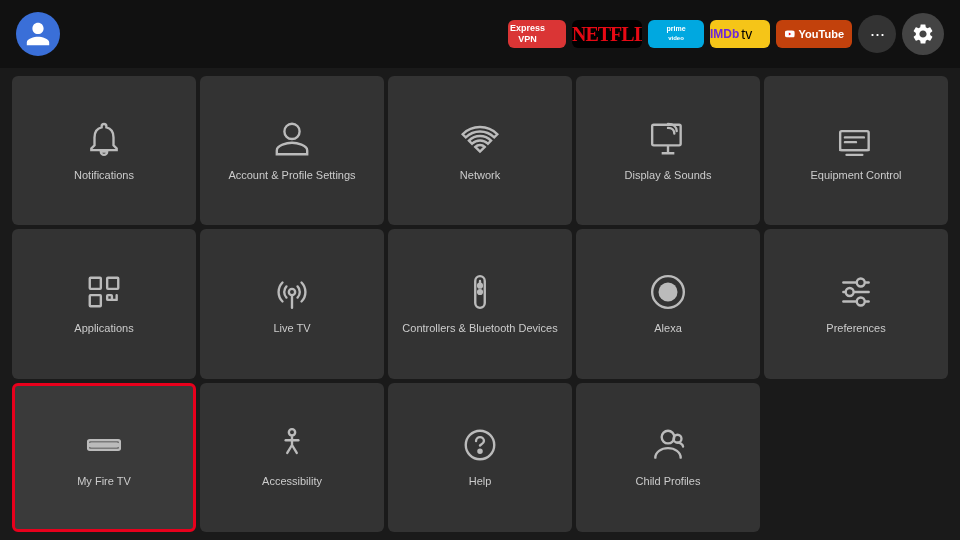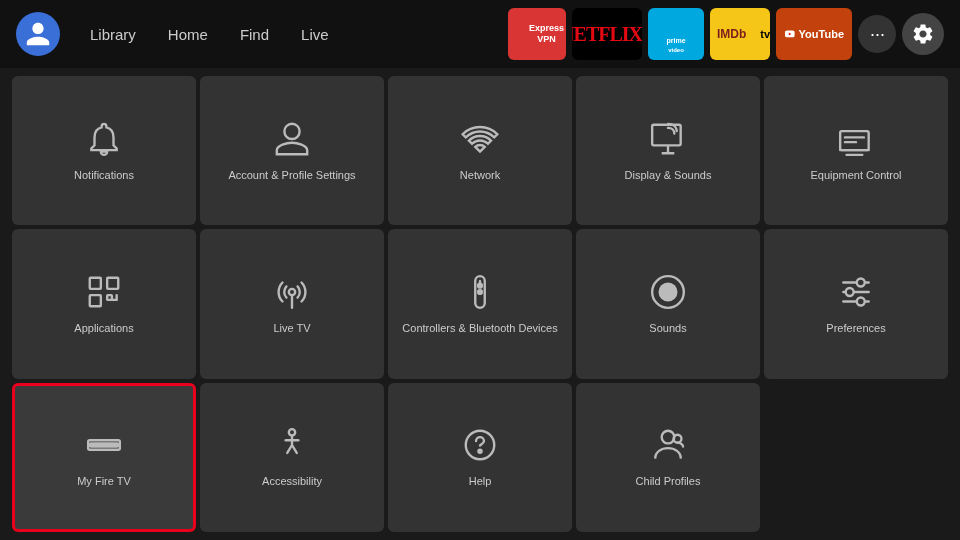--- a/index.html
+++ b/index.html
@@ -44,25 +44,25 @@
       border-radius: 4px;
       cursor: pointer;
     }
     .nav-apps {
       display: flex;
       align-items: center;
       gap: 6px;
       margin-left: auto;
     }
     .app-icon {
-      height: 52px;
+      height: 28px;
       border-radius: 6px;
       display: flex;
       align-items: center;
-      justify-content: flex-end;
+      justify-content: flex-start;
       font-weight: 900;
       font-size: 12px;
       cursor: pointer;
       overflow: hidden;
     }
     .app-expressvpn { background: #da3535; color: white; width: 58px; font-size: 10px; padding: 2px; text-align: center; line-height: 1.2; }
     .app-netflix { background: #000; color: #e50914; width: 70px; font-size: 18px; letter-spacing: -1px; }
     .app-prime { background: #00a8e0; color: white; width: 50px; }
     .app-imdb { background: #f5c518; color: #000; width: 54px; font-size: 13px; font-weight: 900; }
     .app-youtube { background: #ff0000; color: white; width: 70px; font-size: 11px; font-weight: 700; display: flex; align-items: center; gap: 3px; }
@@ -130,43 +130,37 @@
   </style>
 </head>
 <body>
 
 <nav class="navbar">
   <div class="nav-avatar">
     <svg viewBox="0 0 24 24">
         <path d="M12 12c2.7 0 4.8-2.1 4.8-4.8S14.7 2.4 12 2.4 7.2 4.5 7.2 7.2 9.3 12 12 12zm0 2.4c-3.2 0-9.6 1.6-9.6 4.8v2.4h19.2v-2.4c0-3.2-6.4-4.8-9.6-4.8z"></path>
       </svg>
   </div>
-  <div class="nav-links">
-    <div class="nav-link">Library</div>
-    <div class="nav-link">Home</div>
-    <div class="nav-link">Find</div>
-    <div class="nav-link">Live</div>
-  </div>
   <div class="nav-apps">
     <div class="app-icon app-expressvpn">
       <span style="font-size:9px;font-weight:700;color:white;line-height:1.2;text-align:center;">Express<br>VPN</span>
     </div>
     <div class="app-icon app-netflix">
       <span style="font-family:Georgia,serif;font-size:20px;font-weight:900;color:#e50914;letter-spacing:-1px;">NETFLIX</span>
     </div>
     <div class="app-icon app-prime" style="width:56px;flex-direction:column;gap:0;">
       <svg viewBox="0 0 40 28" width="40" height="28" style="display:block;">
         <rect width="40" height="28" fill="#00a8e0"></rect>
         <text x="20" y="11" text-anchor="middle" fill="white" font-size="7" font-weight="700" font-family="Arial">prime</text>
         <text x="20" y="20" text-anchor="middle" fill="white" font-size="6" font-family="Arial">video</text>
       </svg>
     </div>
     <div class="app-icon app-imdb" style="width:60px;">
-      <span style="font-size:12px;font-weight:900;color:#7f1d1d;">IMDb</span>
-      <span style="font-size:11px;font-weight:700;color:#000;margin-left:14px;">tv</span>
+      <span style="font-size:12px;font-weight:900;color:#6d28d9;">IMDb</span>
+      <span style="font-size:14px;font-weight:400;color:#000;margin-left:2px;">tv</span>
     </div>
     <div class="app-icon app-youtube" style="width:76px;background:#c2410c;border-radius:6px;padding:0 8px;">
       <svg viewBox="0 0 24 24" width="20" height="20" fill="white">
           <path d="M21.8 8s-.2-1.4-.8-2c-.8-.8-1.6-.8-2-.9C16.4 5 12 5 12 5s-4.4 0-7 .1c-.4.1-1.2.1-2 .9-.6.6-.8 2-.8 2S2 9.6 2 11.2v1.5c0 1.6.2 3.2.2 3.2s.2 1.4.8 2c.8.8 1.8.8 2.3.9C6.8 19 12 19 12 19s4.4 0 7-.1c.4-.1 1.2-.1 2-.9.6-.6.8-2 .8-2S22 13.6 22 12v-1.5C22 9 21.8 8 21.8 8z"></path>
           <polygon points="10,15 10,9 15,12" fill="#ff0000"></polygon>
         </svg>
       <span style="font-size:11px;font-weight:700;color:white;">YouTube</span>
     </div>
     <div class="nav-more">···</div>
     <div class="nav-settings">
@@ -248,21 +242,21 @@
       <line x1="12" y1="5" x2="12" y2="6" stroke="#bbb" stroke-width="1.5" stroke-linecap="round"></line>
     </svg>
     <span class="grid-item-label">Controllers &amp; Bluetooth Devices</span>
   </div>
 
   <div class="grid-item alexa">
     <svg viewBox="0 0 24 24" width="42" height="42">
       <circle cx="12" cy="12" r="10" stroke="#bbb" stroke-width="1.5" fill="none"></circle>
       <circle cx="12" cy="12" r="6" fill="#bbb"></circle>
     </svg>
-    <span class="grid-item-label">Sounds</span>
+    <span class="grid-item-label">Alexa</span>
   </div>
 
   <div class="grid-item">
     <svg viewBox="0 0 24 24">
       <line x1="4" y1="6" x2="20" y2="6" stroke="#bbb" stroke-width="1.5" stroke-linecap="round"></line>
       <line x1="4" y1="12" x2="20" y2="12" stroke="#bbb" stroke-width="1.5" stroke-linecap="round"></line>
       <line x1="4" y1="18" x2="20" y2="18" stroke="#bbb" stroke-width="1.5" stroke-linecap="round"></line>
       <circle cx="15" cy="6" r="2.5" fill="#333" stroke="#bbb" stroke-width="1.5"></circle>
       <circle cx="8" cy="12" r="2.5" fill="#333" stroke="#bbb" stroke-width="1.5"></circle>
       <circle cx="15" cy="18" r="2.5" fill="#333" stroke="#bbb" stroke-width="1.5"></circle>

